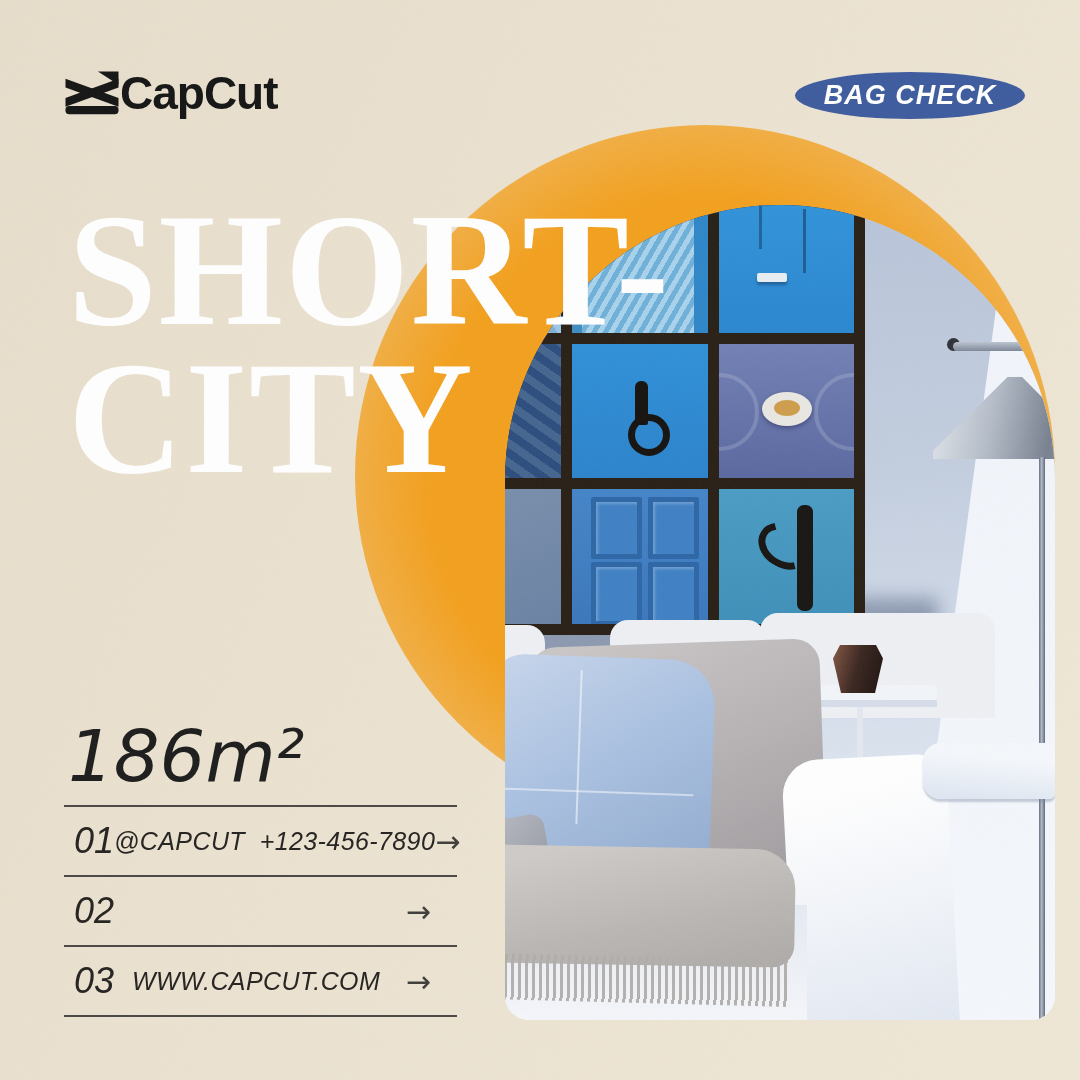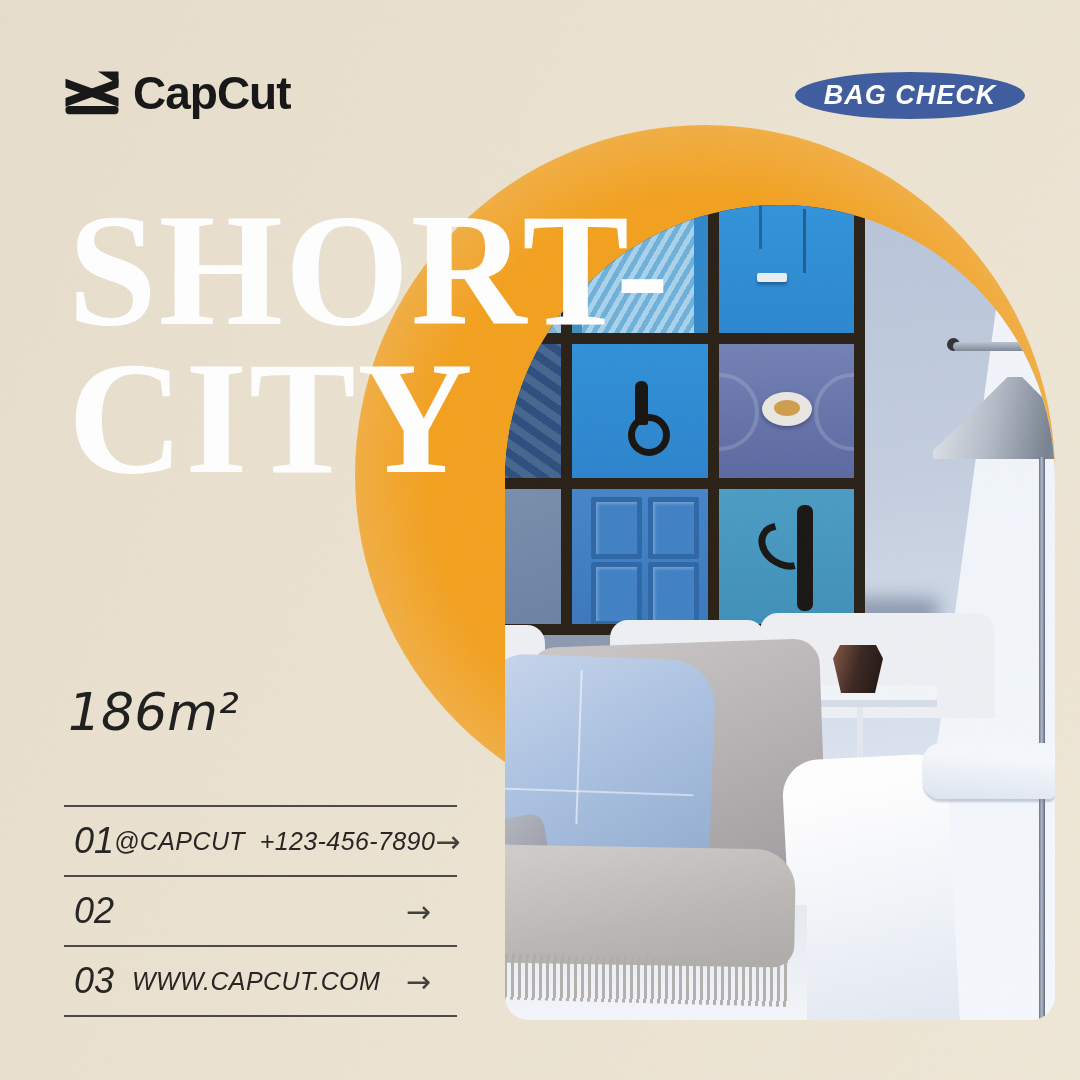--- a/index.html
+++ b/index.html
@@ -2,21 +2,21 @@
 <html><head>
 <meta charset="utf-8">
 <style>
   html,body{margin:0;padding:0;background:#d8d2c4;}
   .canvas{position:relative;width:1080px;height:1080px;overflow:hidden;
     background:linear-gradient(115deg,#e7ddcb 0%,#ebe2d0 40%,#efe7d6 100%);
     font-family:"Liberation Sans",sans-serif;}
   .abs{position:absolute;}
 
   
-  .logo{left:64px;top:66px;display:flex;align-items:center;gap:13px;z-index:6;}
+  .logo{left:64px;top:66px;display:flex;align-items:center;gap:0;z-index:6;}
   .logo svg{display:block;}
   .logo-text{font-size:46px;font-weight:800;letter-spacing:-1px;color:#141414;}
   .badge{left:795px;top:72px;width:230px;height:47px;border-radius:50%;
     display:flex;align-items:center;justify-content:center;z-index:6;}
   .badge span{color:#fff;font-style:italic;font-weight:700;font-size:27px;letter-spacing:1px;}
 
   
   .glow{left:355px;top:125px;width:700px;height:700px;border-radius:50%;z-index:1;
     background:radial-gradient(circle,#f3a01d 0%,#f3a01d 56%,rgba(243,160,29,.8) 70%,
       rgba(243,160,29,.35) 84%,rgba(243,160,29,0) 97%);}
@@ -89,22 +89,22 @@
   .fringe{left:-15px;top:752px;width:300px;height:46px;transform:rotate(1.5deg);opacity:.95;
     background:repeating-linear-gradient(90deg,#b0adaa 0 3px,rgba(0,0,0,0) 3px 7px);}
   .right-table{left:418px;top:538px;width:132px;height:56px;border-radius:18px 4px 6px 18px;
     background:linear-gradient(185deg,#f5f8fc 30%,#dde5f1);box-shadow:0 3px 2px rgba(120,135,160,.4);}
 
   
   .headline{left:68px;top:196px;z-index:5;color:#fff;font-family:"Liberation Serif",serif;
     font-weight:700;font-size:160px;line-height:148px;letter-spacing:.01em;white-space:nowrap;}
 
   
-  .area{left:68px;top:686px;font-family:"DejaVu Sans",sans-serif;font-style:italic;
-    font-size:52px;line-height:1;color:#1c1c1c;z-index:5;}
+  .area{left:68px;top:720px;font-family:"DejaVu Sans",sans-serif;font-style:italic;
+    font-size:72px;line-height:1;color:#1c1c1c;z-index:5;}
   .contact-list{left:64px;top:805px;width:393px;z-index:5;}
   .contact-row{display:flex;align-items:center;height:68px;border-top:2px solid #4a4745;
     font-style:italic;color:#242220;}
   .contact-row:last-child{border-bottom:2px solid #4a4745;justify-content:center;}
   .row-num{width:58px;font-size:36px;font-weight:500;padding-left:10px;}
   .row-text{font-size:25px;letter-spacing:.4px;white-space:pre;}
   .row-arrow{margin-left:auto;padding-right:26px;font-size:30px;color:#3f3d3a;font-style:normal;
     font-family:"DejaVu Sans",sans-serif;}
 
   .grain{left:0;top:0;z-index:9;pointer-events:none;}

